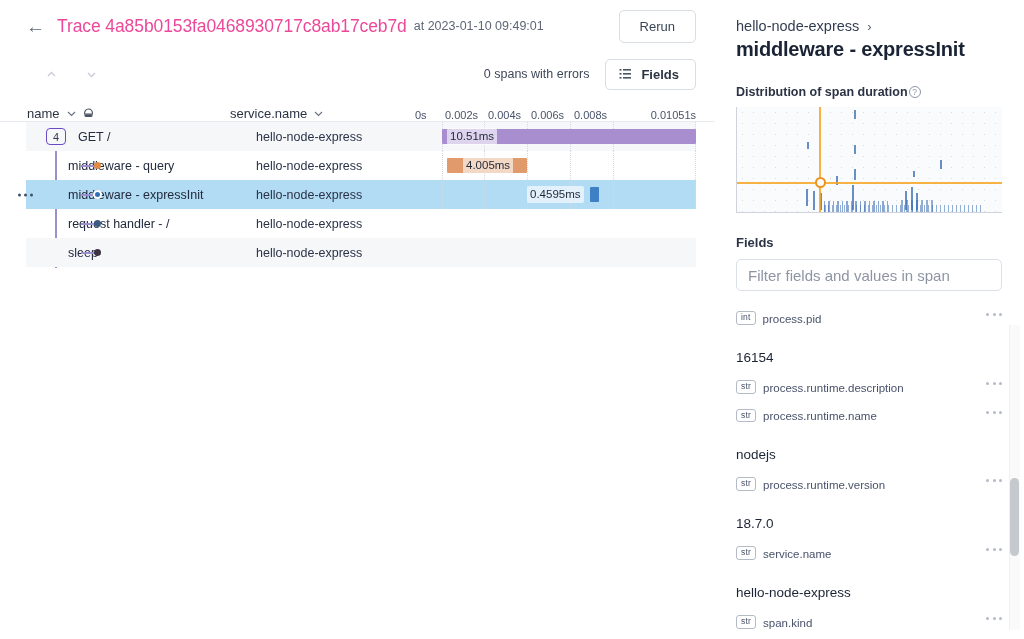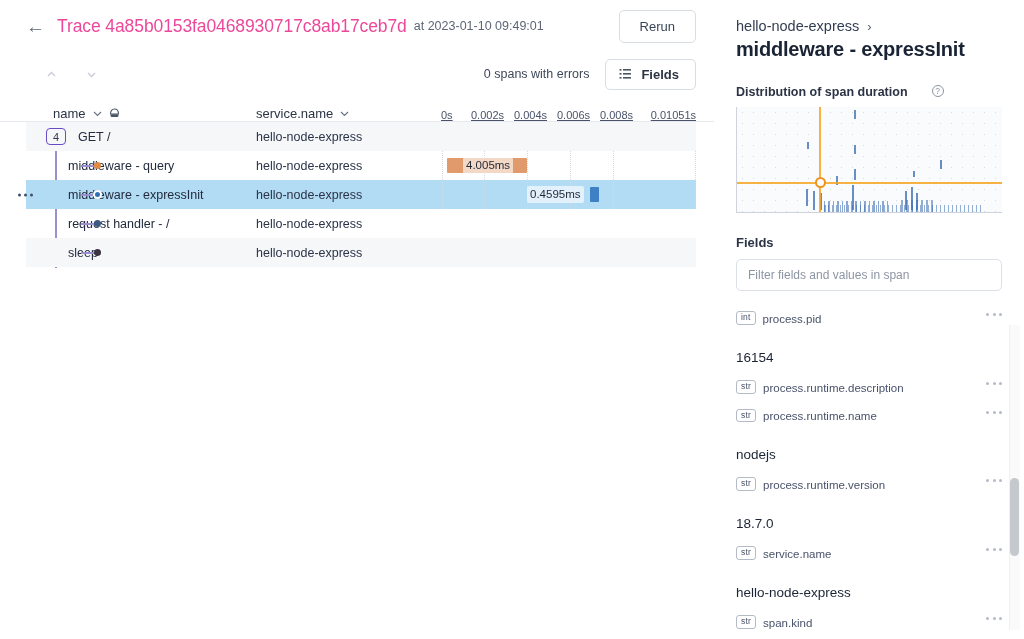--- a/index.html
+++ b/index.html
@@ -65,36 +65,36 @@
   .fields-btn {
     display:flex; align-items:center; gap:9px;
     border:1px solid #d8dde6; border-radius:5px;
     background:#fff; padding:7px 16px 7px 13px;
     font-size:13px; font-weight:bold; color:#2b3344; cursor:pointer;
   }
 
   
   .col-header {
     display:flex; align-items:flex-end;
-    height:26px; padding-left:26px; padding-right:18px;
+    height:26px; padding-right:18px;
     border-bottom:1px solid #e6e9ee;
   }
   .col-name {
     width:230px; display:flex; align-items:center; gap:6px;
     font-size:13px; color:#2b3344; padding-left:27px;
   }
   .col-service {
     width:185px; display:flex; align-items:center; gap:6px;
     font-size:13px; color:#2b3344;
   }
   .axis {
     flex:1; position:relative; height:16px;
   }
   .tick {
-    position:absolute; bottom:0; font-size:11px; color:#49526a; white-space:nowrap;text-decoration:underline;
+    position:absolute; bottom:0; font-size:11px; color:#49526a; white-space:nowrap;
   }
 
   
   .rows { padding-left:26px; padding-right:18px; position:relative; }
   .row {
     display:flex; align-items:center; height:29px; position:relative;
   }
   .row.alt { background:#f6f7f9; }
   .row.selected { background:#b2dbf4; }
   .row-menu {
@@ -148,21 +148,21 @@
   .breadcrumb {
     display:flex; align-items:center; gap:8px;
     padding-top:18px; font-size:14.5px; color:#333d52;
   }
   .crumb-sep { color:#525c70; font-size:13px; }
   .span-title {
     font-size:20px; font-weight:bold; color:#1b2434;
     margin-top:4px; letter-spacing:-0.2px;
   }
   .dist-label {
-    display:flex; gap:24px;
+    display:flex; align-items:center; gap:1px;
     margin-top:24px; font-size:12.5px; font-weight:bold; color:#2b3344;
   }
   .help-circle {
     width:12px; height:12px; border:1px solid #8d95a4; border-radius:50%;
     font-size:8.5px; color:#8d95a4; display:flex; align-items:center;
     justify-content:center; font-weight:normal; cursor:pointer;
   }
   .dist-chart {
     margin-top:8px; height:106px; position:relative;
     background:#fafbfc; border-left:1px solid #cfd4dc; border-bottom:1px solid #cfd4dc;
@@ -179,21 +179,21 @@
   .cross-dot {
     position:absolute; width:11px; height:11px; border-radius:50%;
     border:2px solid #f0931e; background:#fafbfc;
   }
   .spike { position:absolute; background:#3f6fb5; opacity:.78; }
 
   .fields-label { margin-top:22px; font-size:13px; font-weight:bold; color:#2b3344; }
   .filter-input {
     margin-top:9px; width:100%; height:32px;
     border:1px solid #dbe0e8; border-radius:5px;
-    padding:0 11px; font-size:12px; outline:none;
+    padding:0 11px; font-size:15px; outline:none;
     font-family:"Liberation Sans", sans-serif; color:#2c3445; background:#fff;
   }
   .filter-input::placeholder { color:#8d95a4; }
 
   .field-list { margin-top:20px; }
   .field-row { position:relative; margin-bottom:15px; }
   .field-key { display:flex; align-items:flex-end; gap:7px; }
   .type-badge {
     border:1px solid #b4bbc7; border-radius:3px;
     font-size:8.5px; color:#49526a; padding:1px 4px 1px 4px;
@@ -284,20 +284,30 @@
     <div class="rows">
 
       <div class="tree-vert" style="top:22px; height:124px;"></div>
 
       <div class="row alt">
         <div class="cell-name">
           <span class="badge-count">4</span>
           <span class="name-text">GET /</span>
         </div>
         <div class="cell-service">hello-node-express</div>
+        <div class="cell-timeline">
+          <div class="gridline" style="left:1px"></div>
+            <div class="gridline" style="left:43px"></div>
+          <div class="gridline" style="left:86px"></div>
+            <div class="gridline" style="left:129px"></div>
+          <div class="gridline" style="left:172px"></div>
+            <div class="gridline" style="right:0"></div>
+          <div class="bar" style="left:1px; right:0; background:#a98ecf;"></div>
+          <div class="chip" style="left:6px">10.51ms</div>
+        </div>
       </div>
 
       <div class="row">
         <div class="cell-name">
           <div class="tree-elbow" style="top:14px"></div>
           <div class="dot" style="top:11px; background:#e08a46;"></div>
           <span class="name-text child-indent">middleware - query</span>
         </div>
         <div class="cell-service">hello-node-express</div>
         <div class="cell-timeline">

